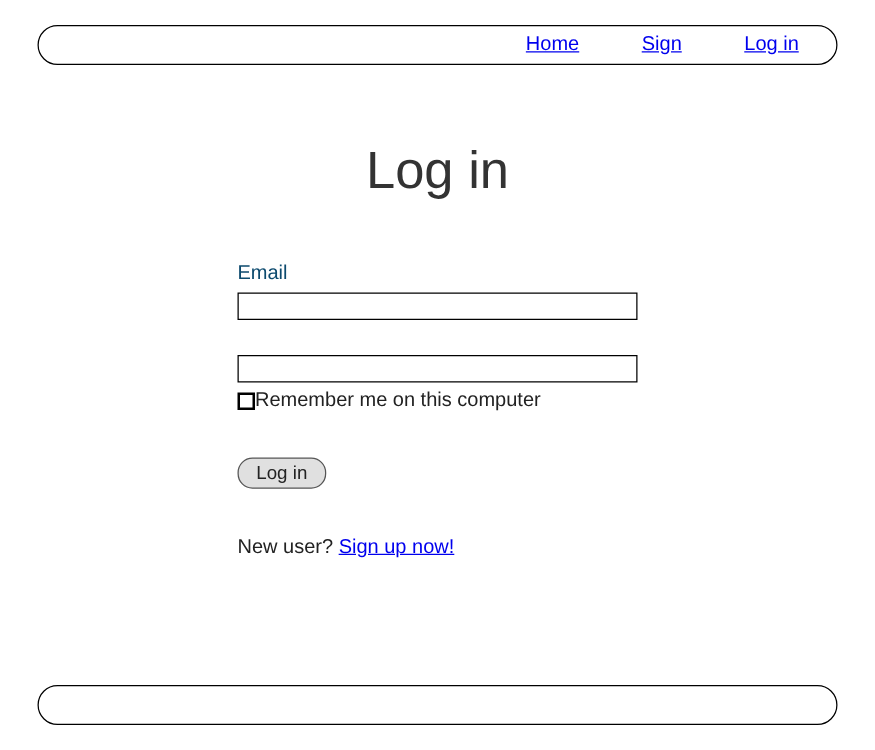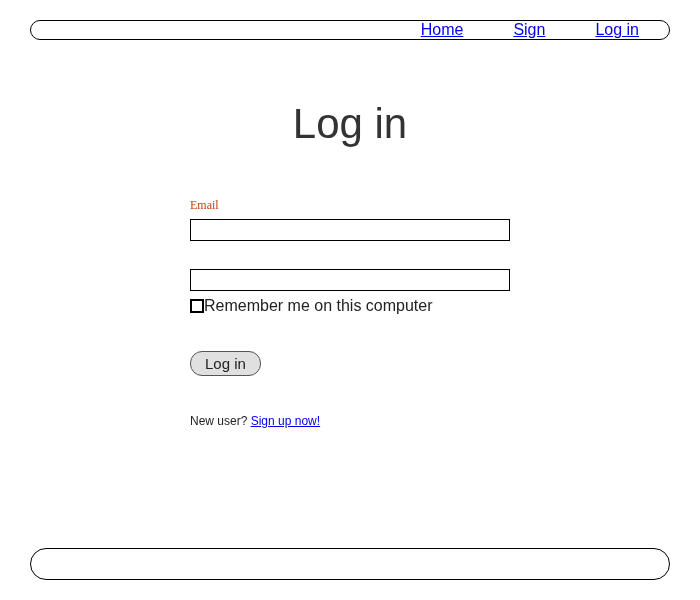--- a/index.html
+++ b/index.html
@@ -11,21 +11,21 @@
       font-family: Arial, Helvetica, sans-serif;
       width: 700px;
       height: 600px;
       background: #fff;
       position: relative;
       padding: 20px 30px;
     }
     .header-bar {
       border: 1.5px solid #000;
       border-radius: 16px;
-      height: 20px;
+      height: 32px;
       display: flex;
       align-items: center;
       justify-content: flex-end;
       padding: 0 30px 0 0;
     }
     .header-nav {
       display: flex;
       gap: 50px;
     }
     .header-nav a {
@@ -41,25 +41,24 @@
       font-size: 42px;
       font-weight: normal;
       color: #333;
       text-align: center;
       margin-bottom: 50px;
     }
     .field-group {
       margin-bottom: 28px;
     }
     .field-label {
-      font-size: 12px;
-      color: #c2410c;
+      font-size: 16px;
+      color: #0c4a6e;
       display: block;
       margin-bottom: 6px;
-      font-family: Liberation Serif, serif;
     }
     .text-input {
       width: 100%;
       height: 22px;
       border: 1.5px solid #000;
       background: #fff;
       font-size: 14px;
       padding: 0 4px;
     }
     .remember-row {
@@ -84,21 +83,21 @@
       background: #e0e0e0;
       border: 1.5px solid #555;
       border-radius: 12px;
       padding: 3px 14px;
       font-size: 15px;
       cursor: pointer;
       color: #222;
     }
     .signup-row {
       margin-top: 38px;
-      font-size: 12px;
+      font-size: 16px;
       color: #222;
     }
     .signup-row a {
       color: #0000EE;
       text-decoration: underline;
     }
     .footer-bar {
       position: absolute;
       left: 30px;
       right: 30px;

